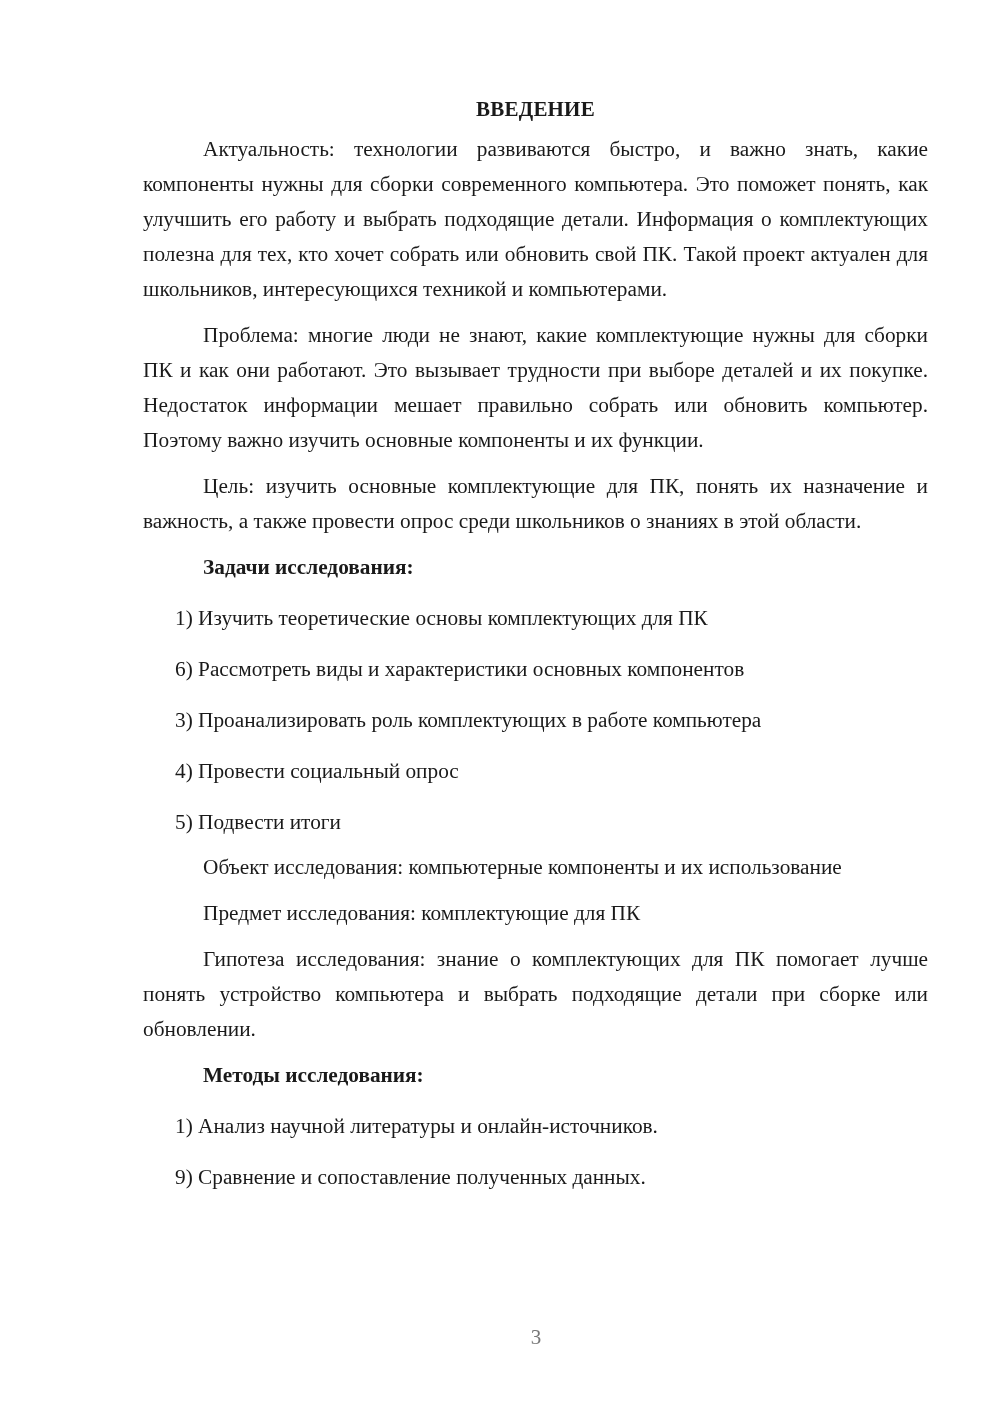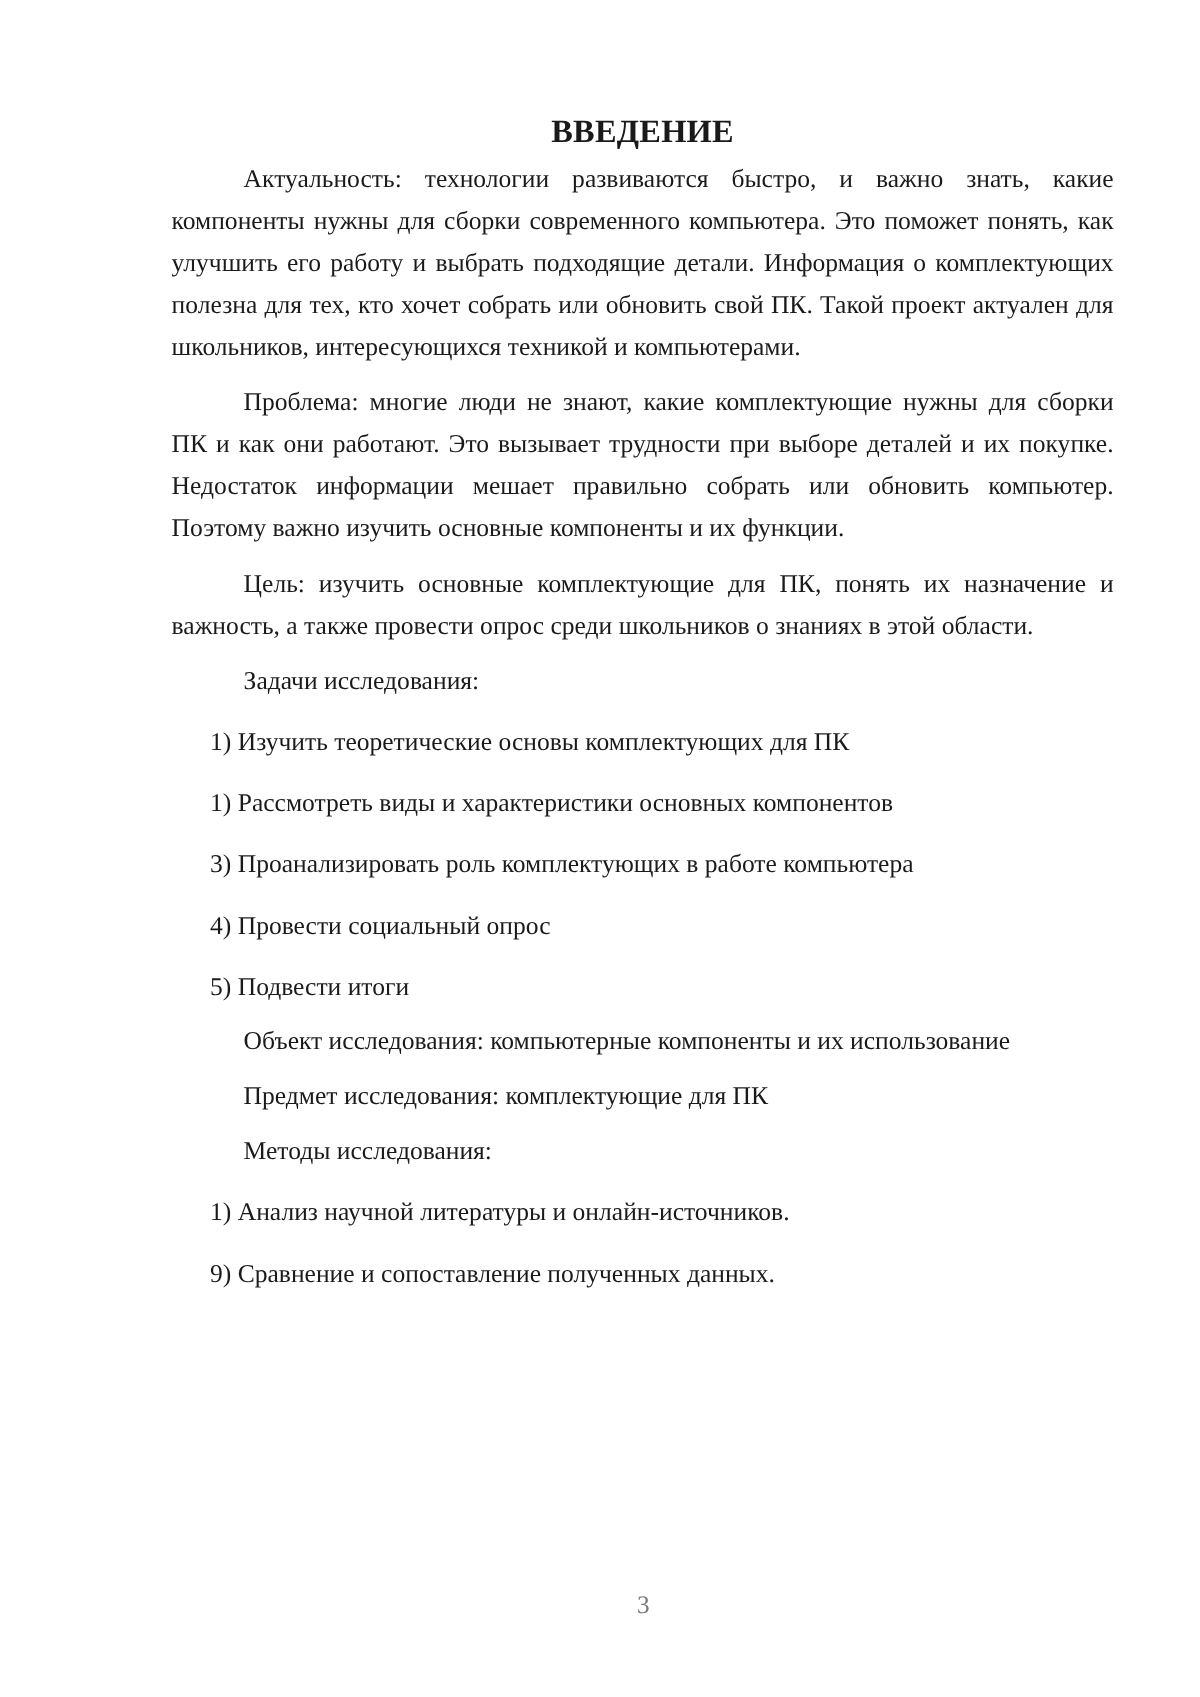--- a/index.html
+++ b/index.html
@@ -19,35 +19,36 @@
       position: absolute;
       left: 143px;
       top: 92px;
       width: 785px;
       font-size: 21.3px;
       line-height: 35px;
     }
     .title {
       text-align: center;
       font-weight: bold;
-      font-size: 27px;
+      font-size: 21px;
       line-height: 35px;
       margin: 0 0 5px 0;
       padding-left: 0;
       letter-spacing: 0.2px;
     }
     .para {
       text-align: justify;
       text-indent: 60px;
       margin: 0 0 11px 0;
       font-family: Liberation Serif, serif;
     }
     .heading-line {
       text-indent: 60px;
       margin: 0 0 11px 0;
+      font-weight: bold;
     }
     .list-item {
       padding-left: 32px;
       margin: 16px 0 10px 0;
     }
     .page-number {
       position: absolute;
       top: 1325px;
       left: 0;
       width: 1000px;
@@ -67,30 +68,31 @@
   <p class="para">Актуальность: технологии развиваются быстро, и важно знать, какие компоненты нужны для сборки современного компьютера. Это поможет понять, как улучшить его работу и выбрать подходящие детали. Информация о комплектующих полезна для тех, кто хочет собрать или обновить свой ПК. Такой проект актуален для школьников, интересующихся техникой и компьютерами.</p>
 
   <p class="para">Проблема: многие люди не знают, какие комплектующие нужны для сборки ПК и как они работают. Это вызывает трудности при выборе деталей и их покупке. Недостаток информации мешает правильно собрать или обновить компьютер. Поэтому важно изучить основные компоненты и их функции.</p>
 
   <p class="para">Цель: изучить основные комплектующие для ПК, понять их назначение и важность, а также провести опрос среди школьников о знаниях в этой области.</p>
 
   <p class="heading-line">Задачи исследования:</p>
 
   <div>
     <p class="list-item">1) Изучить теоретические основы комплектующих для ПК</p>
-    <p class="list-item">1) Рассмотреть виды и характеристики основных компонентов</p>
+    <p class="list-item">6) Рассмотреть виды и характеристики основных компонентов</p>
     <p class="list-item">3) Проанализировать роль комплектующих в работе компьютера</p>
     <p class="list-item">4) Провести социальный опрос</p>
     <p class="list-item">5) Подвести итоги</p>
   </div>
 
   <p class="para">Объект исследования: компьютерные компоненты и их использование</p>
 
   <p class="para">Предмет исследования: комплектующие для ПК</p>
 
+  <p class="para">Гипотеза исследования: знание о комплектующих для ПК помогает лучше понять устройство компьютера и выбрать подходящие детали при сборке или обновлении.</p>
 
   <p class="heading-line">Методы исследования:</p>
 
   <div>
     <p class="list-item">1) Анализ научной литературы и онлайн-источников.</p>
     <p class="list-item">9) Сравнение и сопоставление полученных данных.</p>
   </div>
 </div>
 
 <div class="page-number">3</div>

